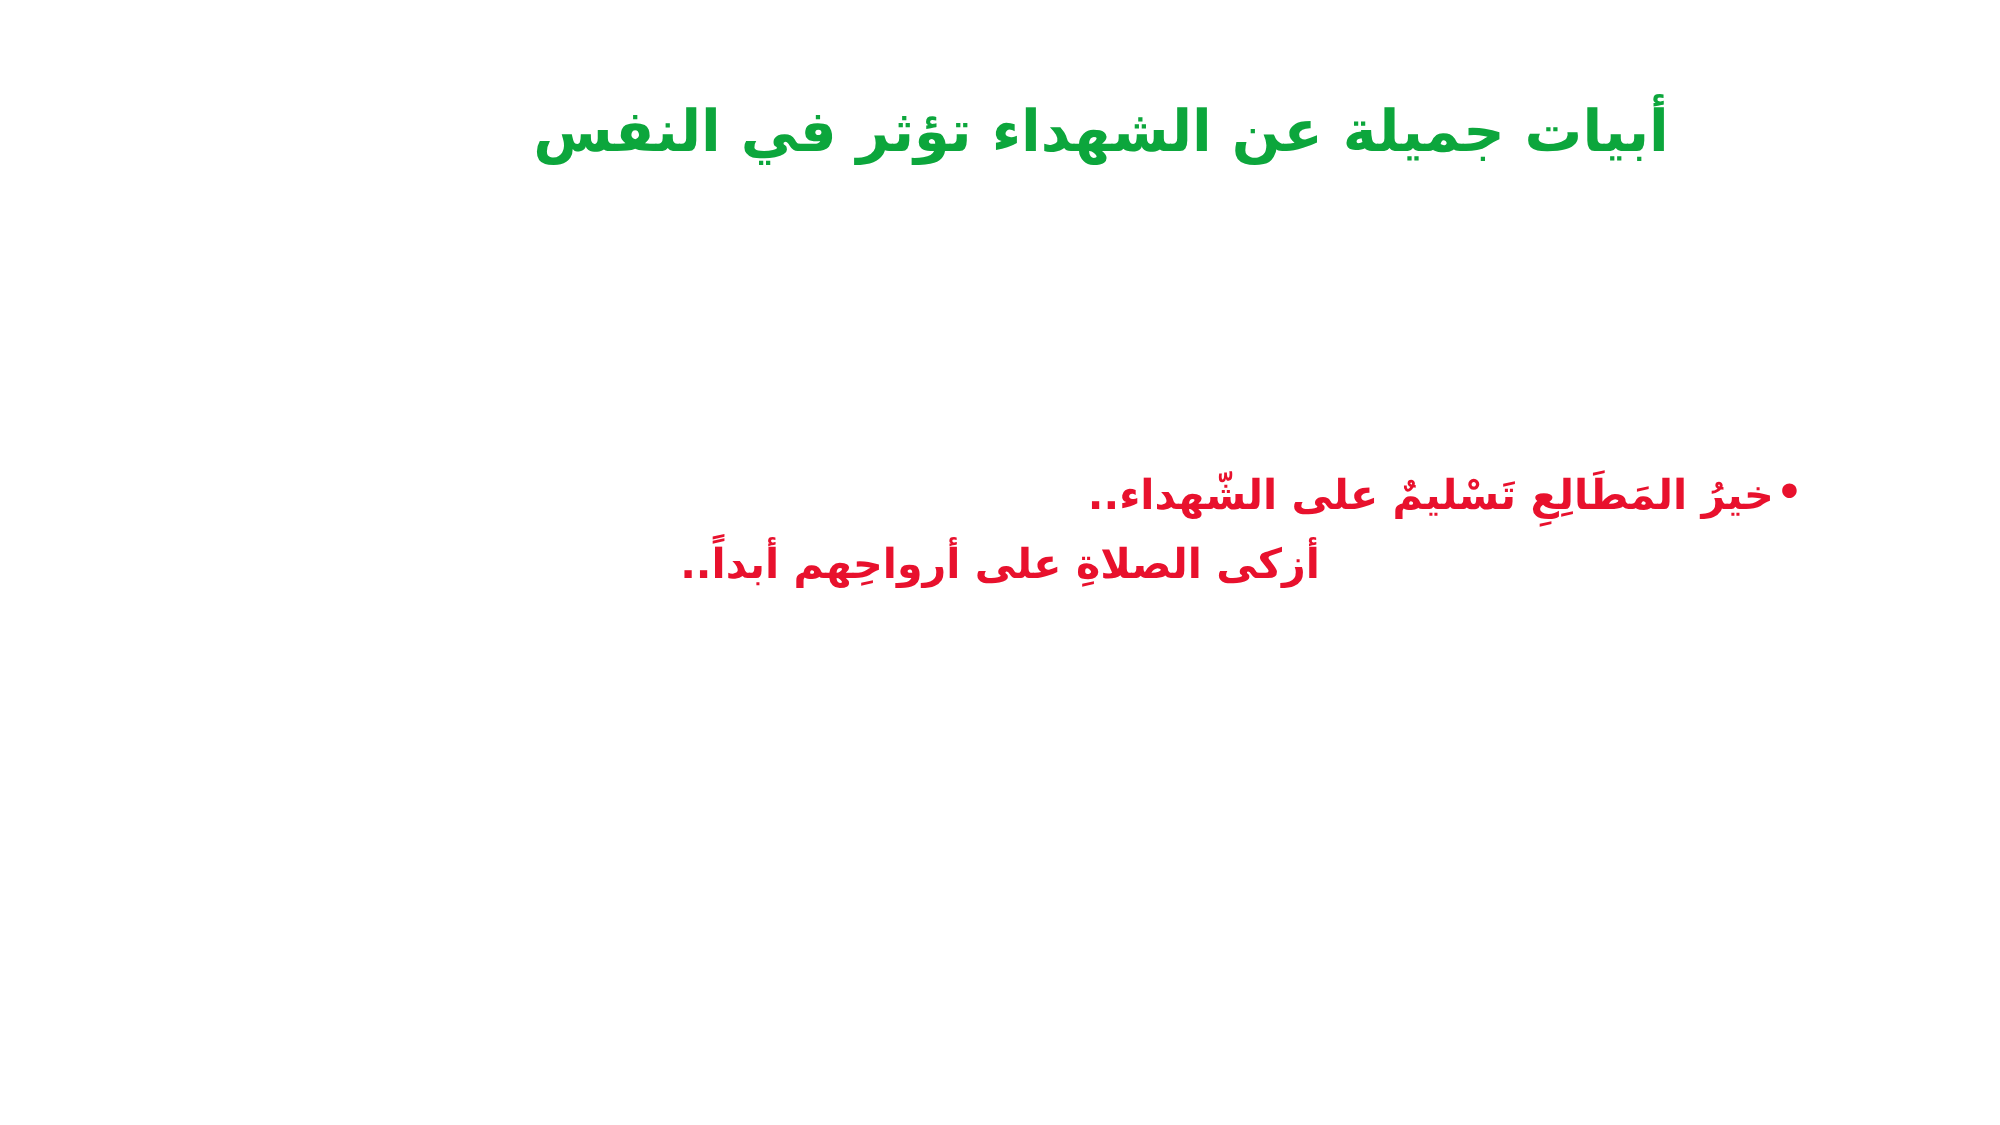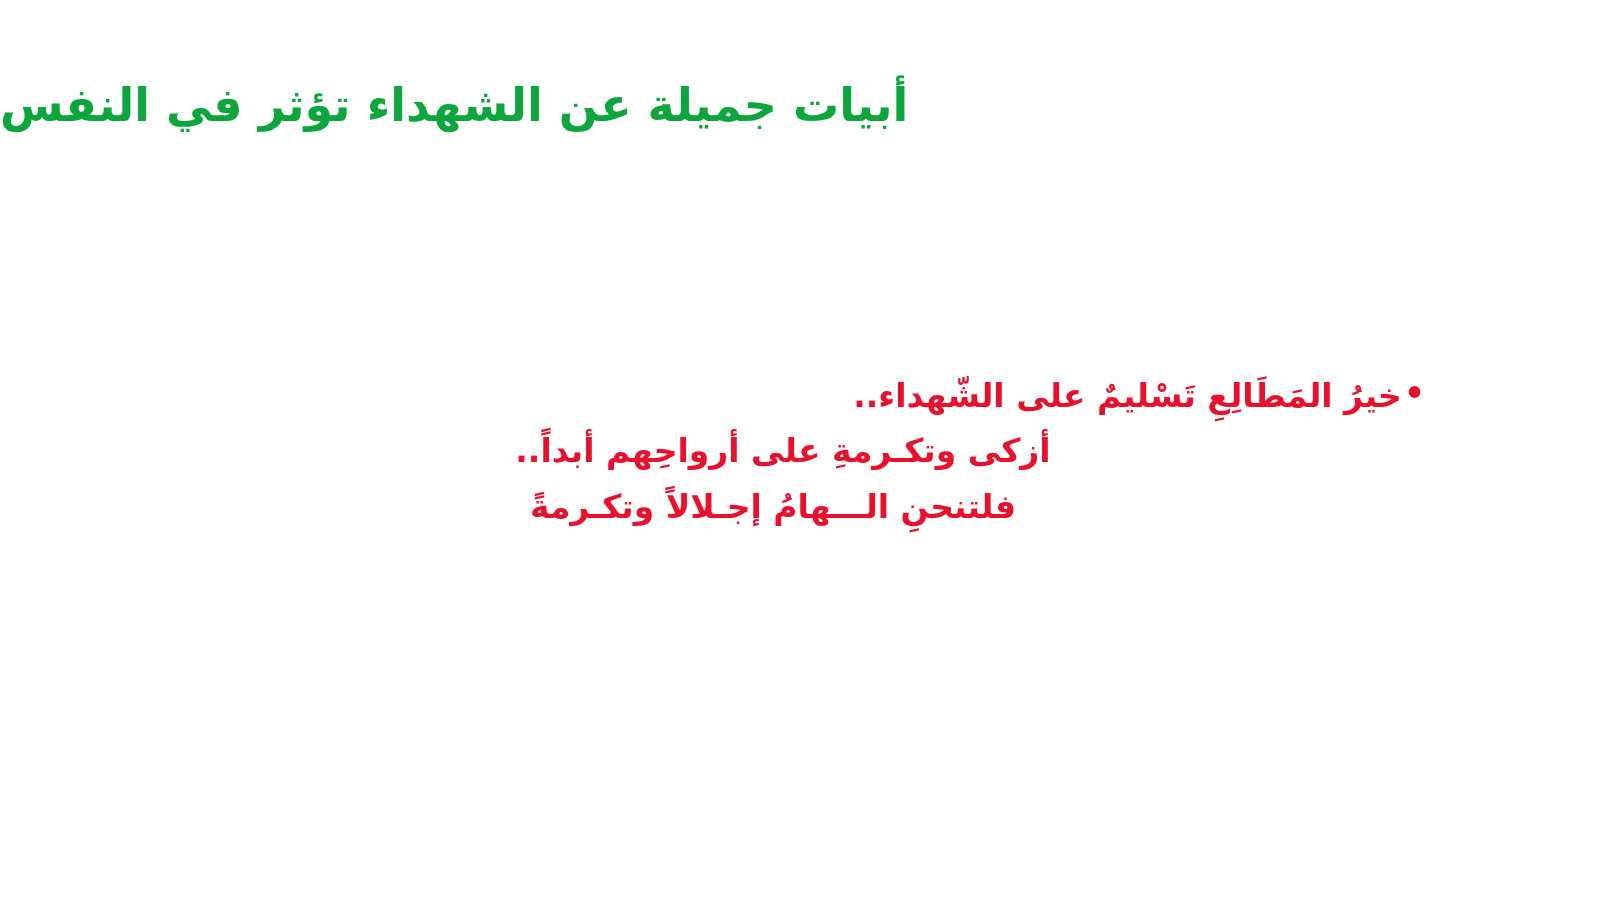--- a/index.html
+++ b/index.html
@@ -18,32 +18,32 @@
     width: 1600px;
     height: 900px;
     background: #ffffff;
     box-sizing: border-box;
   }
   .slide-title {
     position: absolute;
     top: 78px;
     left: 0;
     width: 1335px;
-    text-align: left;
+    text-align: right;
     color: #0ca63c;
     font-size: 46px;
     font-weight: bold;
     line-height: 1.2;
     direction: rtl;
     white-space: nowrap;
   }
   .body-block {
     position: absolute;
     top: 372px;
-    right: 157px;
+    right: 140px;
     width: 1320px;
     direction: rtl;
     color: #e8112d;
     font-size: 33px;
     font-weight: bold;
     line-height: 1.35;
   }
   .verse-line {
     display: block;
     white-space: nowrap;
@@ -81,22 +81,19 @@
 
   <div class="slide-title">أبيات جميلة عن الشهداء تؤثر في النفس</div>
 
   <div class="body-block">
 
     <div class="verse-line line-1">
       <span class="bullet">•</span><span>خيرُ المَطَالِعِ تَسْليمٌ على الشّهداء..</span>
     </div>
 
     <div class="verse-line line-2">
-      <span>أزكى وتكـرمةِ على أرواحِهم أبداً..</span>
+      <span>أزكى الصلاةِ على أرواحِهم أبداً..</span>
     </div>
 
-    <div class="verse-line line-3">
-      <span>فلتنحنِ الـــهامُ إجـلالاً وتكـرمةً</span>
-    </div>
 
 
   </div>
 </div>
 
 </body></html>

